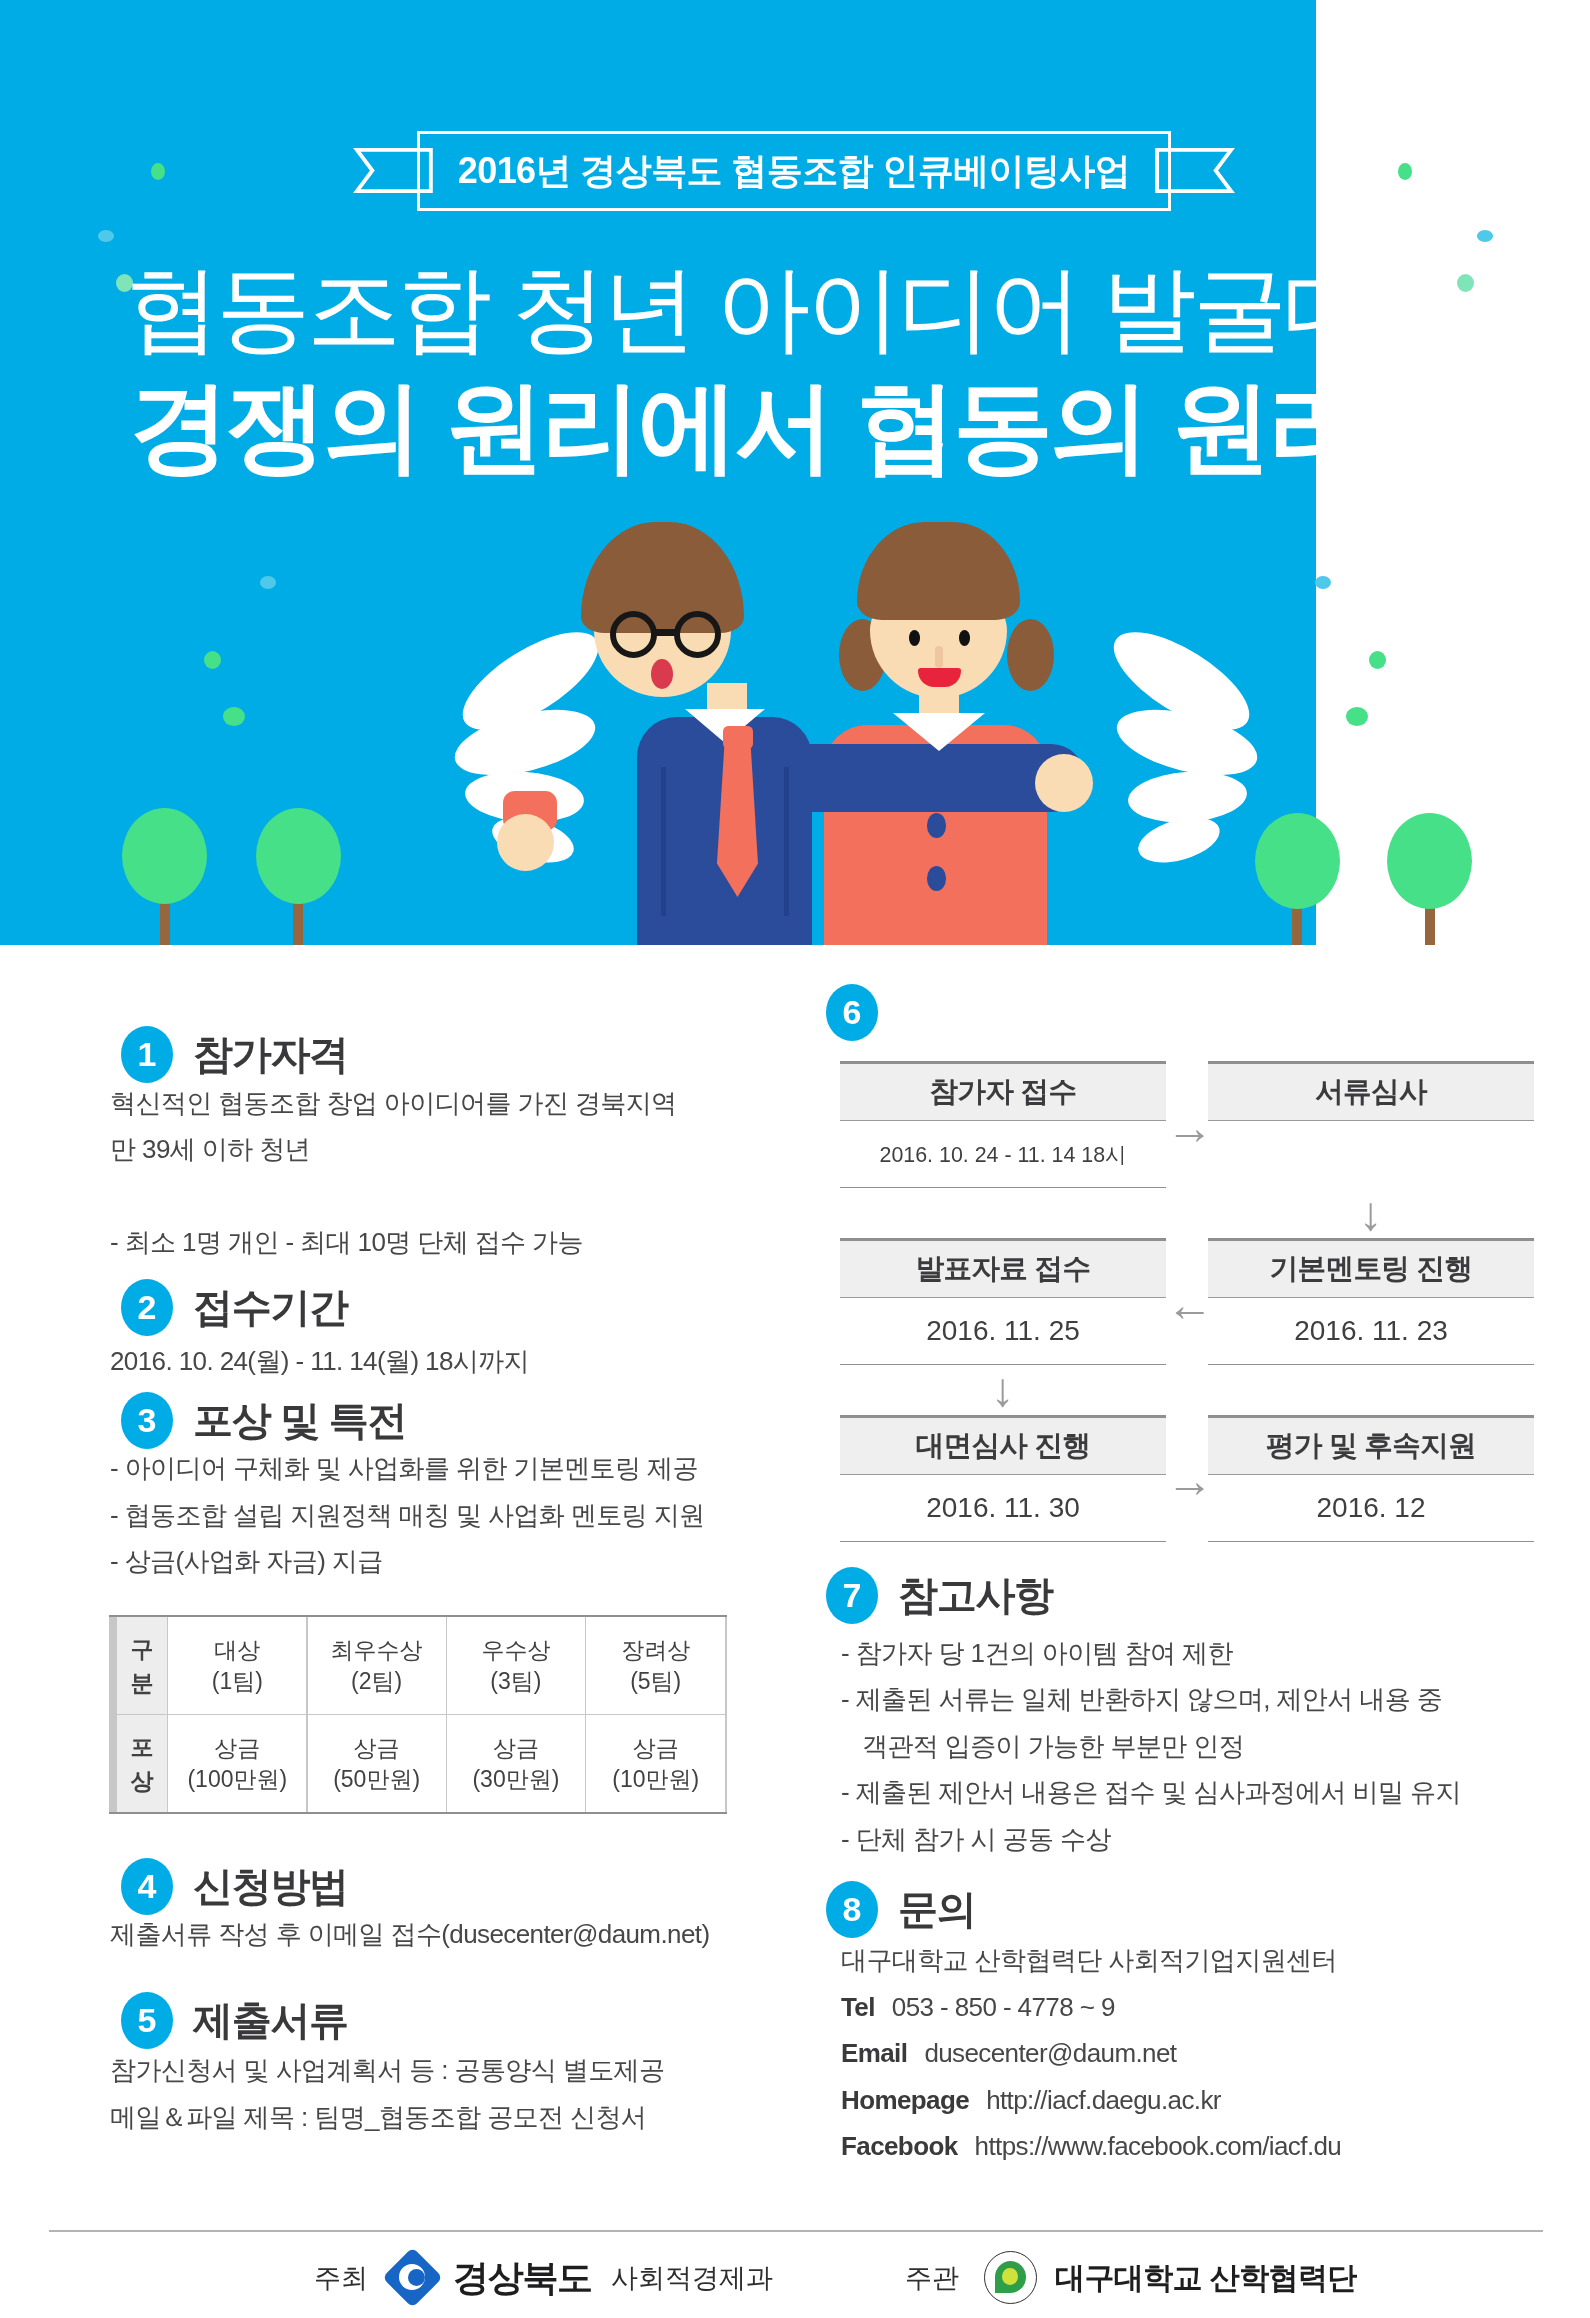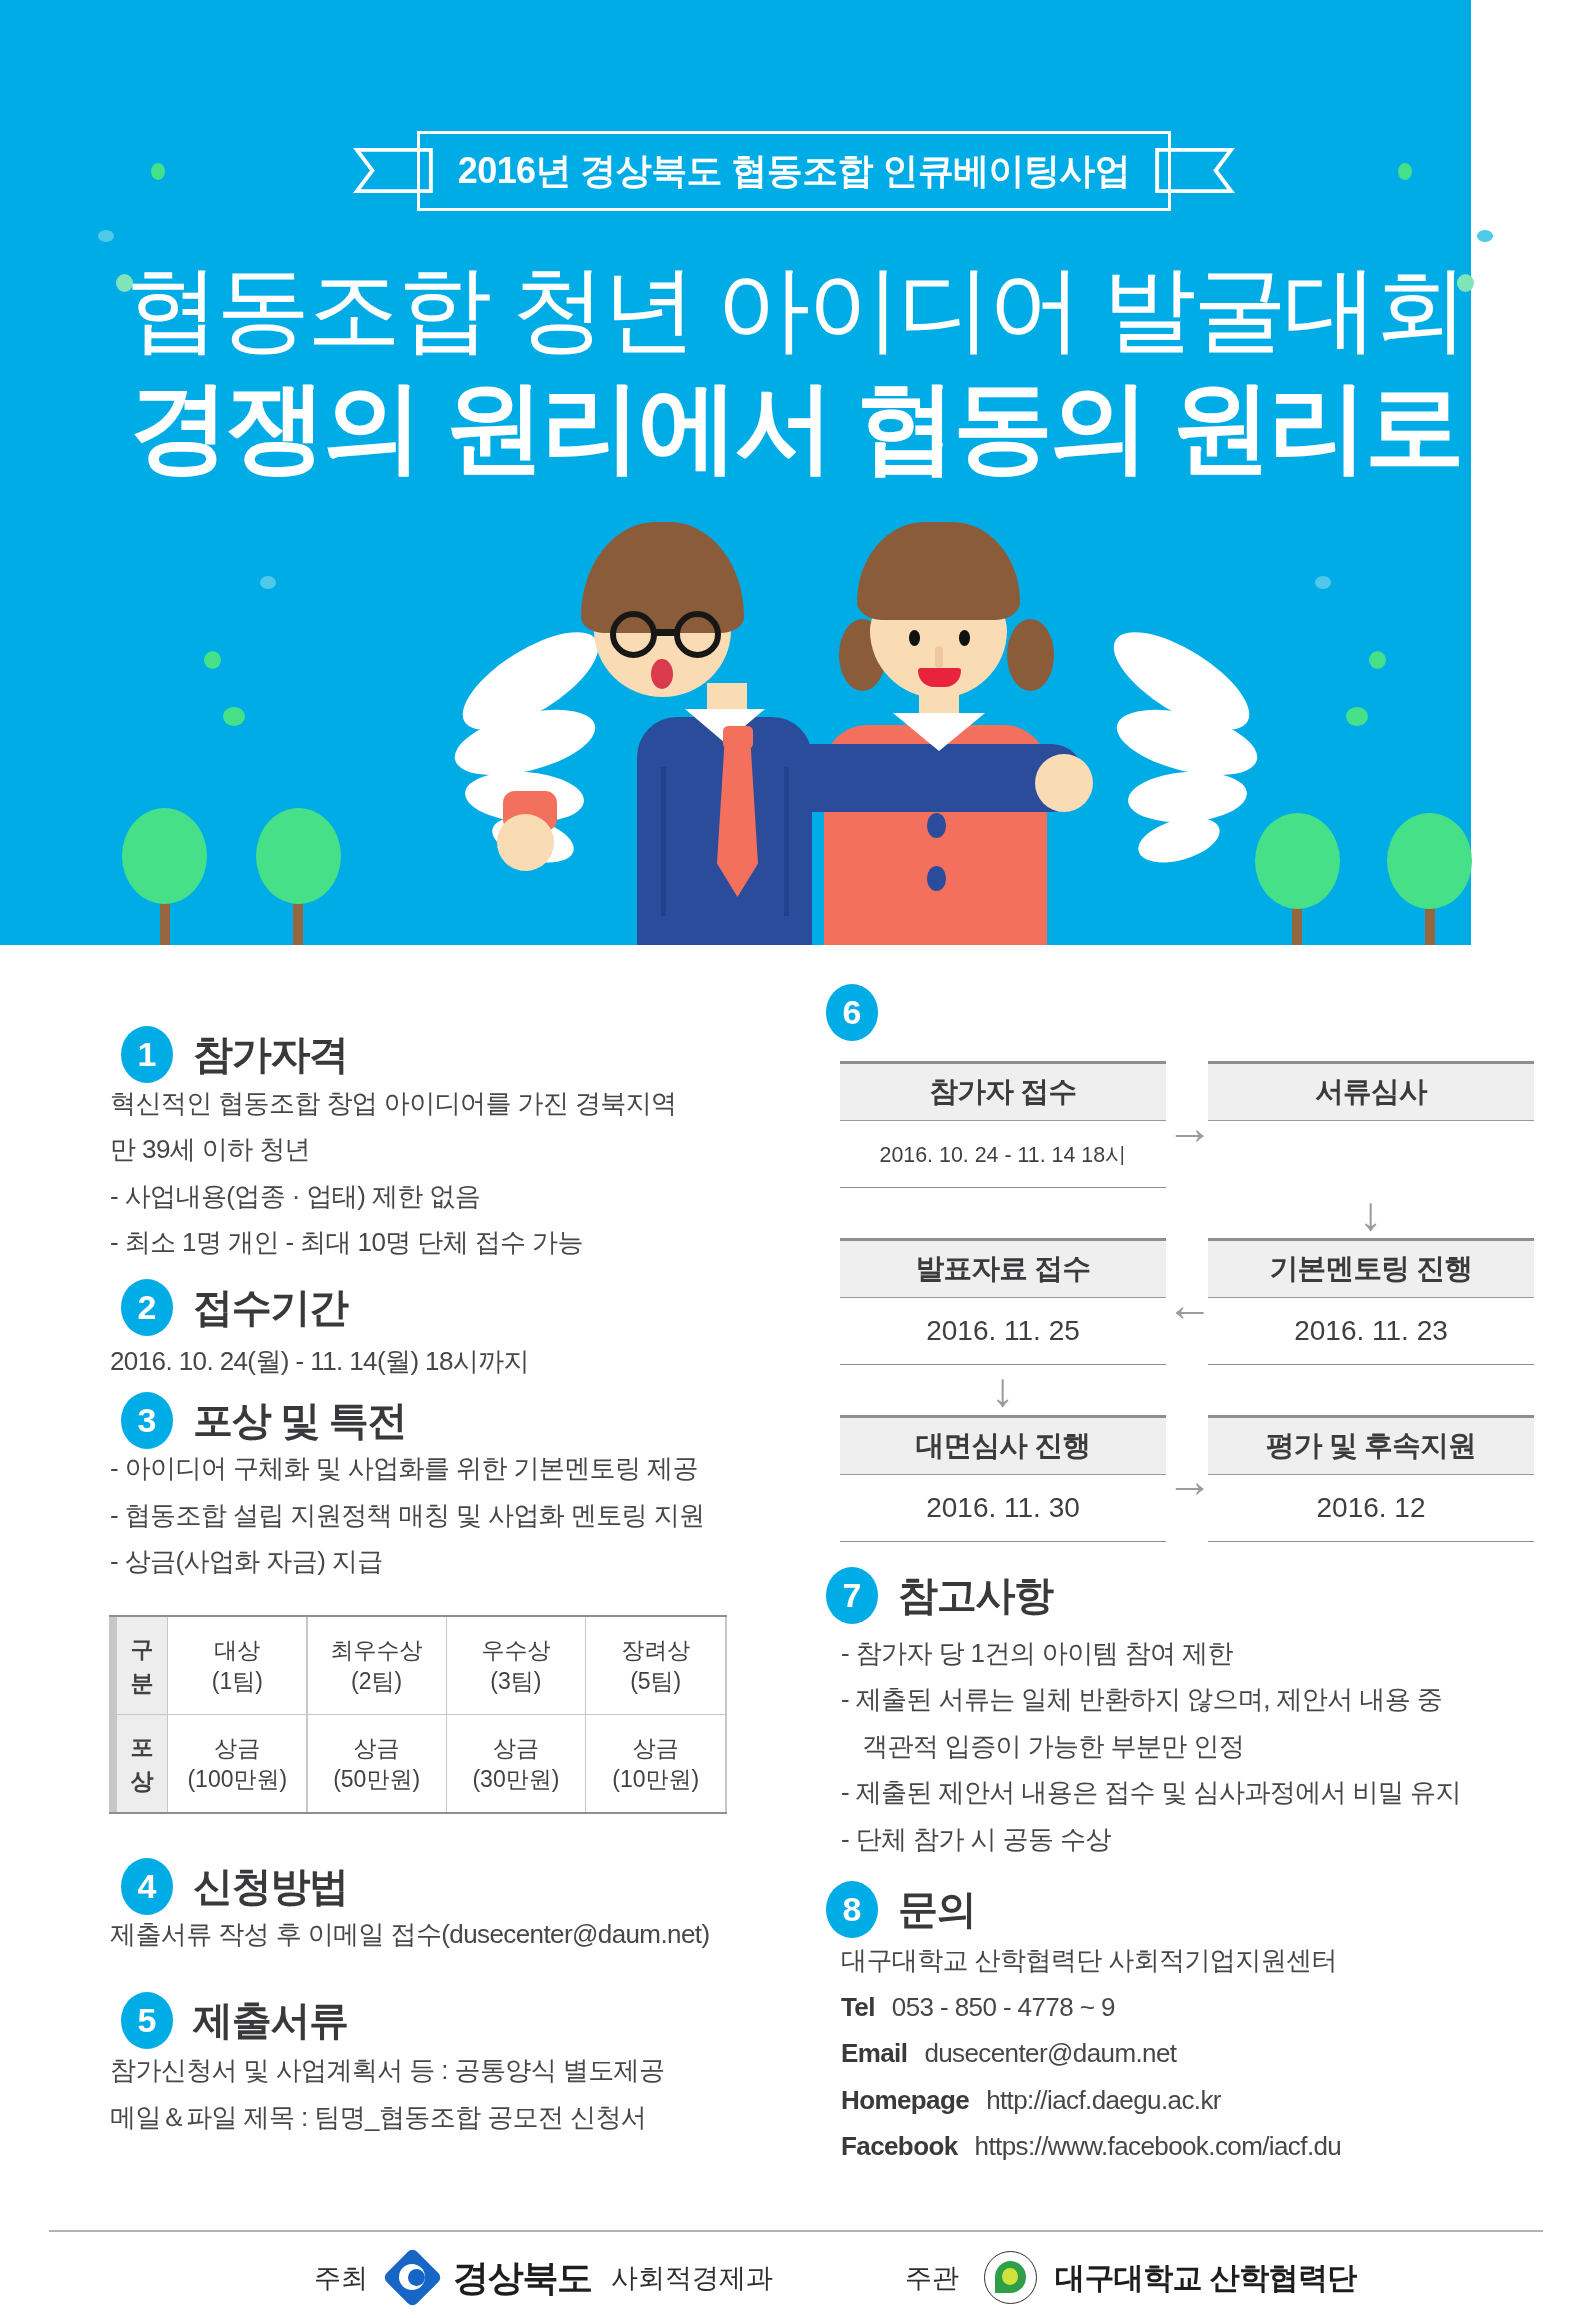--- a/index.html
+++ b/index.html
@@ -1,19 +1,19 @@
 <!DOCTYPE html>
 <html style="font-size:10.4px"><head>
 <meta charset="utf-8">
 <style>
   html,body{margin:0;padding:0;background:#ffffff;}
   body{font-family:"Liberation Sans","DejaVu Sans",sans-serif;}
   .page{position:relative;width:1591px;height:2319px;background:#ffffff;overflow:hidden;}
   
-  .hero{position:absolute;left:0;top:0;width:1471px;height:945px;background:#00ACE6;}
+  .hero{position:absolute;left:0;top:0;width:1316px;height:945px;background:#00ACE6;}
   .dot{position:absolute;border-radius:50%;}
   .dot.g{background:#45E087;}
   .dot.t{background:#4FC9E9;}
   .dot.m{background:#7FE5B9;}
   .ribbon{position:absolute;left:417px;top:131px;width:754px;height:80px;border:3.9px solid #ffffff;box-sizing:border-box;display:flex;align-items:center;justify-content:center;}
   .ribbon-text{color:#ffffff;font-size:36px;font-weight:700;letter-spacing:-0.6px;white-space:nowrap;}
   .tail{position:absolute;top:148px;}
   .hero-title{position:absolute;left:0;width:1591px;text-align:center;color:#ffffff;white-space:nowrap;}
   .hero-title.l1{top:246px;font-size:94px;font-weight:500;letter-spacing:-3.2px;}
   .hero-title.l2{top:361px;font-size:100px;font-weight:800;letter-spacing:-3.2px;}
@@ -172,21 +172,20 @@
       <div class="mouth-o" style="left:651px;top:659px;"></div>
     </div>
   </div>
 
   <div class="sec-circle" style="left:121px;top:1026px;">
       <span>1</span>
     </div>
   <div class="sec-title" style="left:193px;top:1026px;">참가자격</div>
   <div class="bodyline" style="left:110px;top:1083px;">혁신적인 협동조합 창업 아이디어를 가진 경북지역</div>
   <div class="bodyline" style="left:110px;top:1129px;">만 39세 이하 청년</div>
-  <div class="bodyline" style="left:110px;top:1176px;">- 사업내용(업종 · 업태) 제한 없음</div>
   <div class="bodyline" style="left:110px;top:1222px;">- 최소 1명 개인 - 최대 10명 단체 접수 가능</div>
 
   <div class="sec-circle" style="left:121px;top:1279px;">
       <span>2</span>
     </div>
   <div class="sec-title" style="left:193px;top:1279px;">접수기간</div>
   <div class="bodyline" style="left:110px;top:1341px;">2016. 10. 24(월) - 11. 14(월) 18시까지</div>
 
   <div class="sec-circle" style="left:121px;top:1392px;">
       <span>3</span>

